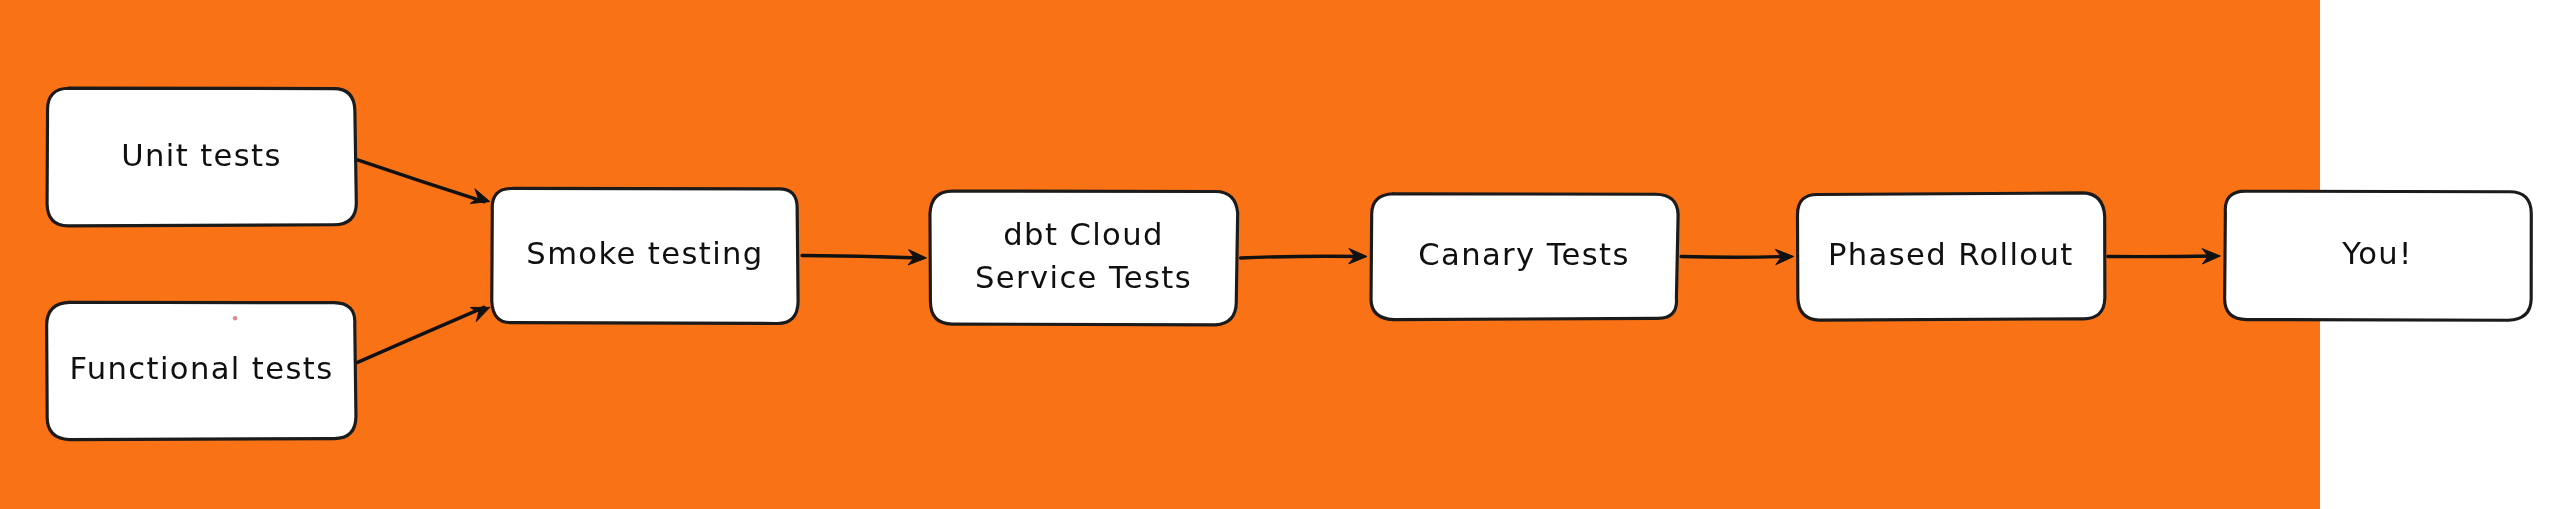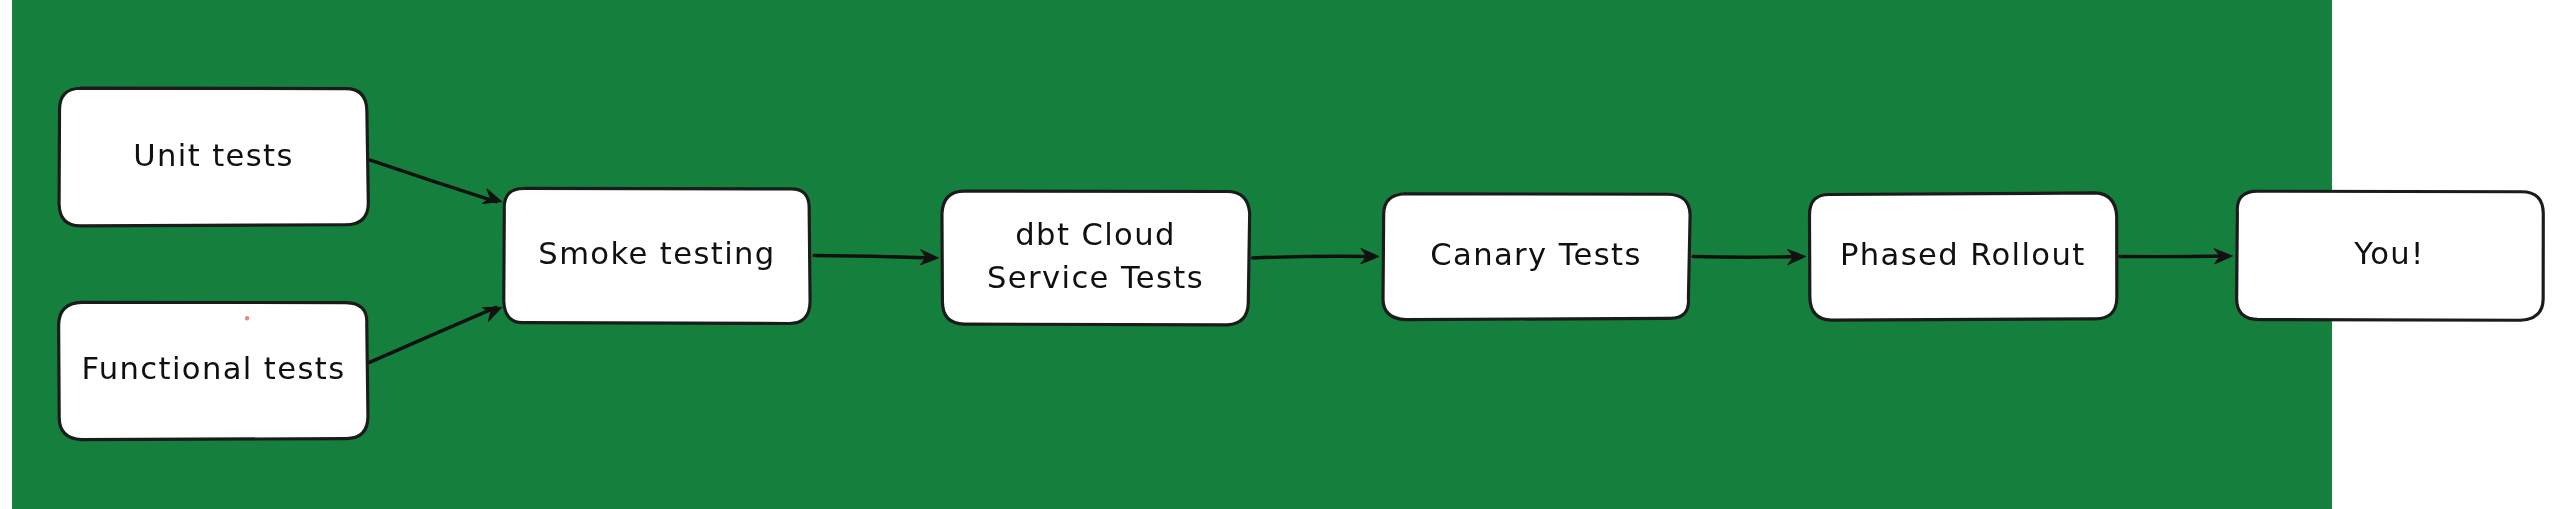--- a/index.html
+++ b/index.html
@@ -10,22 +10,21 @@
   body {
     width: 2576px;
     height: 510px;
     overflow: hidden;
     font-family: "DejaVu Sans", sans-serif;
   }
   #diagram-root {
     position: relative;
     width: 2320px;
     height: 510px;
-    background: #15803d;
-    margin-left: 12px;
+    background: #f97316;
   }
   #flow-svg {
     position: absolute;
     top: 0;
     left: 0;
     width: 2576px;
     height: 510px;
     display: block;
   }
   .node-shape {

